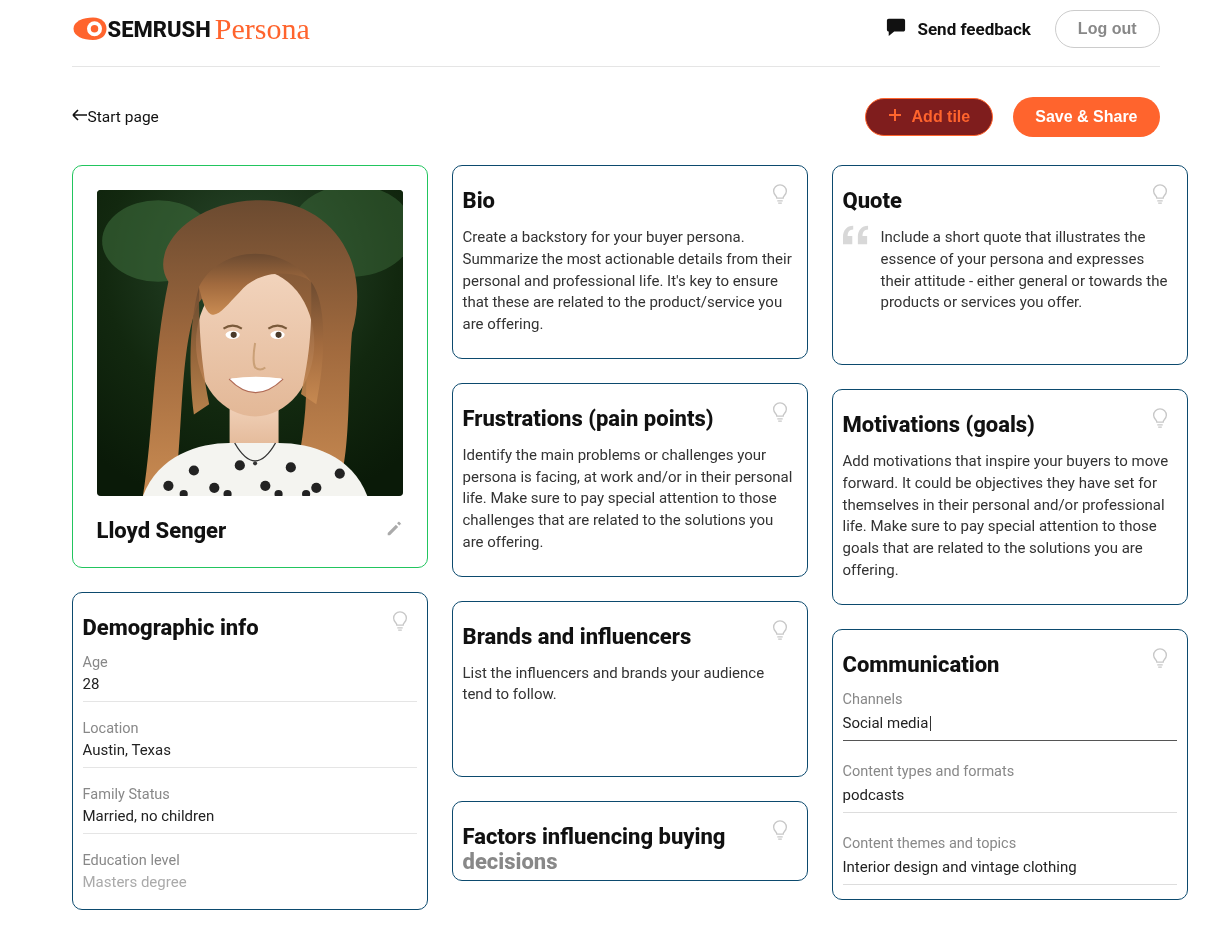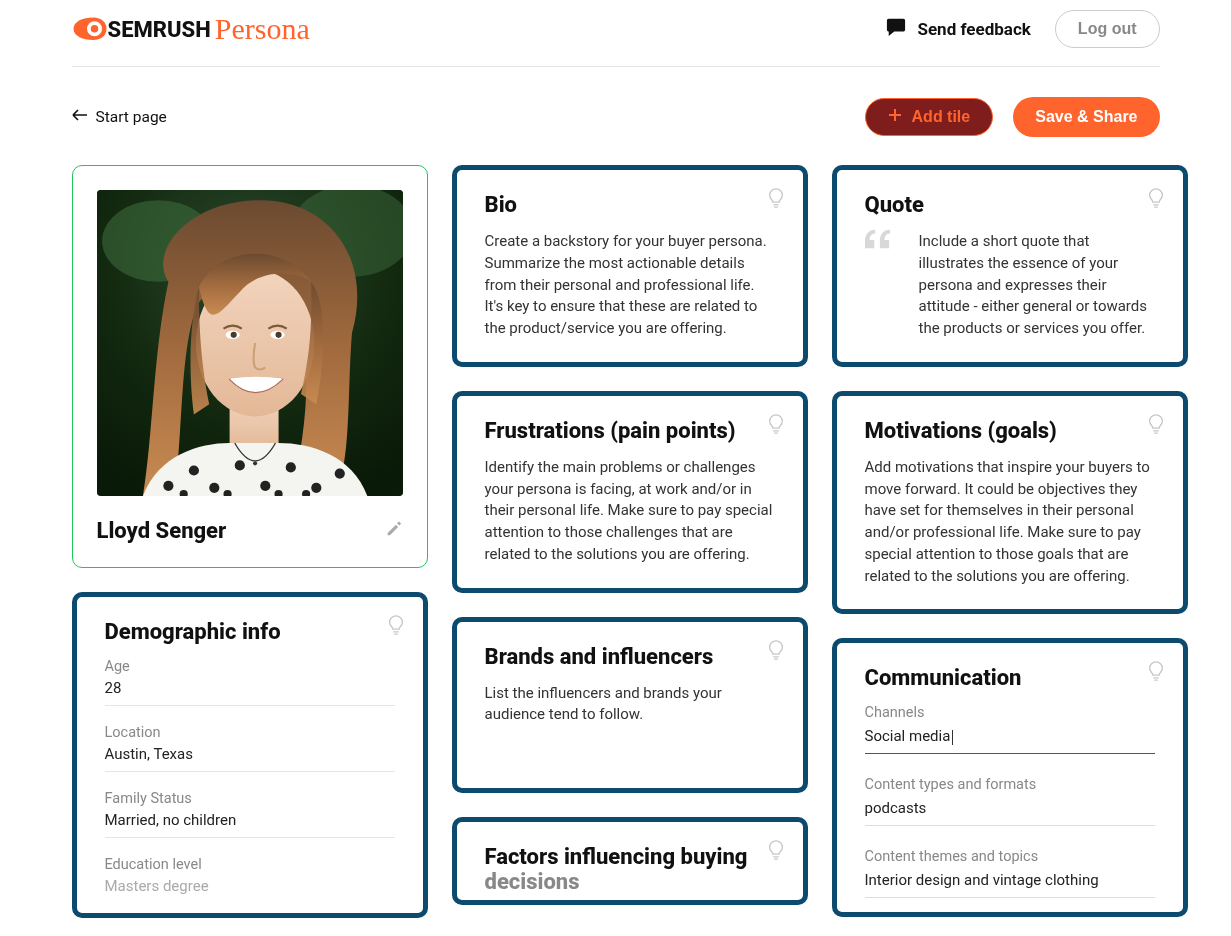--- a/index.html
+++ b/index.html
@@ -73,21 +73,20 @@
   
   .subheader {
     display: flex;
     align-items: center;
     justify-content: space-between;
     padding: 30px 0 28px;
   }
   .startpage {
     display: flex;
     align-items: flex-end;
-    gap: 8px;
     font-size: 15.5px;
     color: #111;
     cursor: pointer;
   }
   .subheader-actions {
     display: flex;
     align-items: center;
     gap: 20px;
   }
   .add-tile-btn {
@@ -115,44 +114,44 @@
   }
   
   .grid {
     display: grid;
     grid-template-columns: 356px 356px 356px;
     gap: 24px;
     align-items: start;
   }
   .col { display: flex; flex-direction: column; gap: 24px; }
   .card {
-    border: 5px solid #0c4a6e;
+    border: 1px solid #0c4a6e;
     border-radius: 10px;
     background: #fff;
-    padding: 22px 28px;
+    padding: 22px 10px;
     position: relative;
   }
   .card-lightbulb {
     position: absolute;
     top: 18px;
     right: 18px;
     color: #c8c8c8;
   }
   .card-title {
     font-size: 22px;
     font-weight: 800;
     color: #111;
     margin-bottom: 14px;
   }
   .card-text {
     font-size: 15px;
     line-height: 1.45;
     color: #333;
   }
-  .quote-row { display: flex; gap: 28px; align-items: flex-start; }
+  .quote-row { display: flex; gap: 12px; align-items: flex-start; }
   .quote-mark { color: #d8d8d8; flex-shrink: 0; margin-top: -2px; }
   
   .profile-card {
     border: 1px solid #22c55e;
     border-radius: 10px;
     padding: 24px;
   }
   .photo {
     width: 100%;
     aspect-ratio: 1 / 1;

